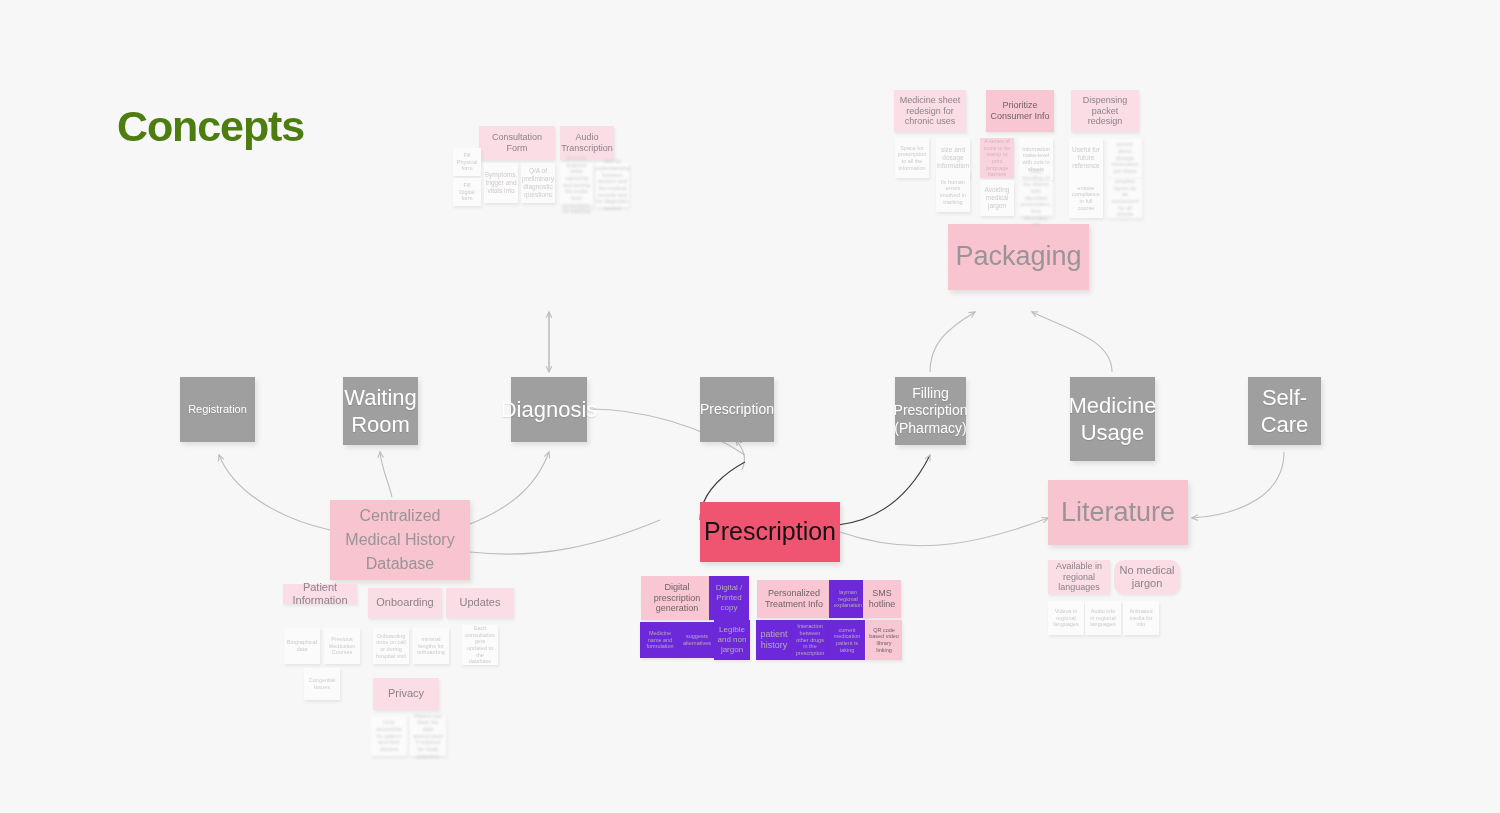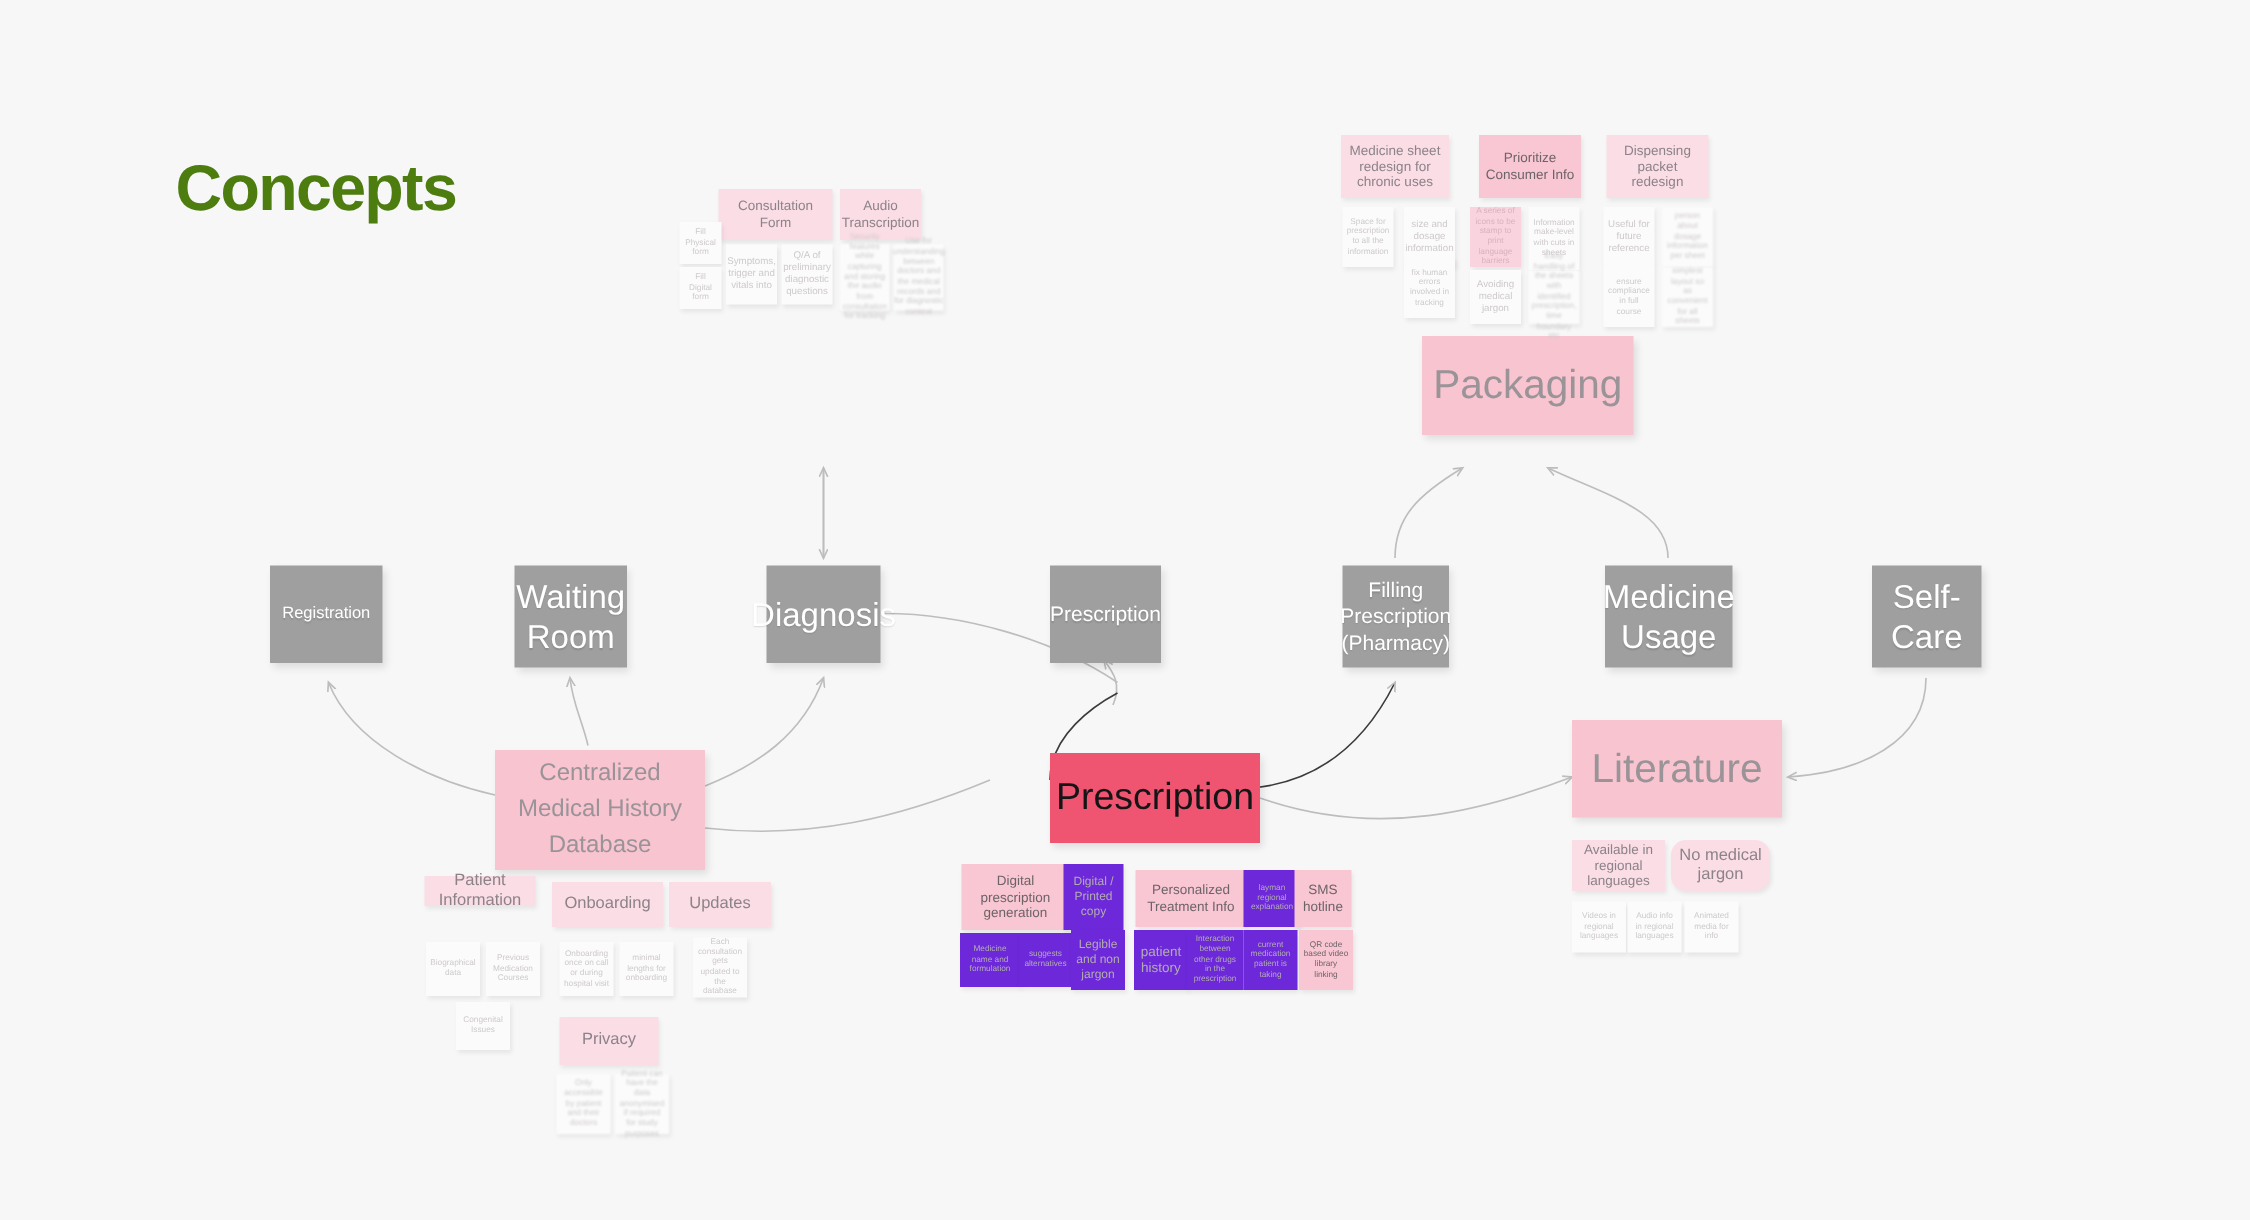--- a/index.html
+++ b/index.html
@@ -118,21 +118,21 @@
   </div>
   <div class="card gray lg" style="left:511px;top:377px;width:76px;height:65px;">
     <span>Diagnosis</span>
   </div>
   <div class="card gray md" style="left:700px;top:377px;width:74px;height:65px;">
     <span>Prescription</span>
   </div>
   <div class="card gray md" style="left:895px;top:377px;width:71px;height:68px;">
     <span>Filling Prescription (Pharmacy)</span>
   </div>
-  <div class="card gray lg" style="left:1070px;top:377px;width:85px;height:68px;text-align:center;">
+  <div class="card gray lg" style="left:1070px;top:377px;width:85px;height:84px;text-align:center;">
     <span>Medicine Usage</span>
   </div>
   <div class="card gray lg" style="left:1248px;top:377px;width:73px;height:68px;">
     <span>Self-Care</span>
   </div>
 
 
   <div class="note n-pinklt t9" style="left:479px;top:126px;width:76px;height:34px;">
     <span>Consultation Form</span>
   </div>

